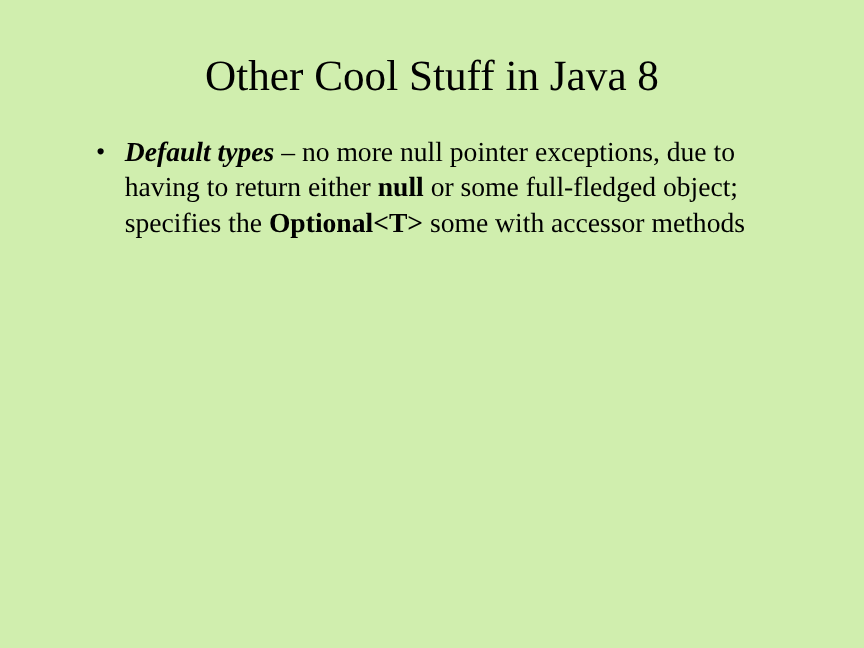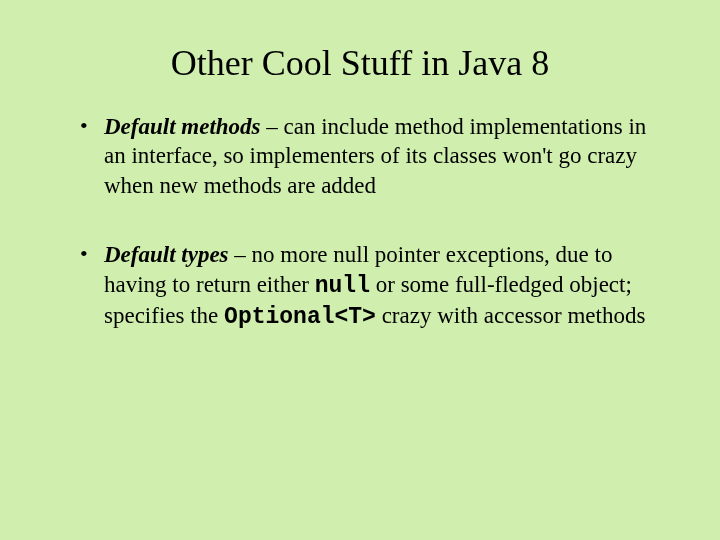--- a/index.html
+++ b/index.html
@@ -36,29 +36,26 @@
     margin-bottom: 38px;
   }
   ul.bullets > li::before {
     content: "•";
     position: absolute;
     left: 0;
     top: 0;
     font-size: 22px;
   }
   .em { font-style: italic; font-weight: bold; }
-  .b  { font-family: Liberation Mono, monospace; font-weight: bold; }
+  .b  { font-family: Liberation Serif, serif; font-weight: bold; }
 </style>
 </head>
 <body>
 
 <div class="slide">
   <h1 class="title">Other Cool Stuff in Java 8</h1>
 
   <ul class="bullets">
     <li>
-      <span class="em">Default methods</span><span> – </span><span>can include method implementations in an interface, so implementers of its classes won't go crazy when new methods are added</span><span class="b"></span><span></span><span class="b"></span><span></span>
-    </li>
-    <li>
-      <span class="em">Default types</span><span> – </span><span>no more null pointer exceptions, due to having to return either </span><span class="b">null</span><span> or some full-fledged object; specifies the </span><span class="b">Optional&lt;T&gt;</span><span> crazy with accessor methods</span>
+      <span class="em">Default types</span><span> – </span><span>no more null pointer exceptions, due to having to return either </span><span class="b">null</span><span> or some full-fledged object; specifies the </span><span class="b">Optional&lt;T&gt;</span><span> some with accessor methods</span>
     </li>
   </ul>
 </div>
 
 </body></html>

